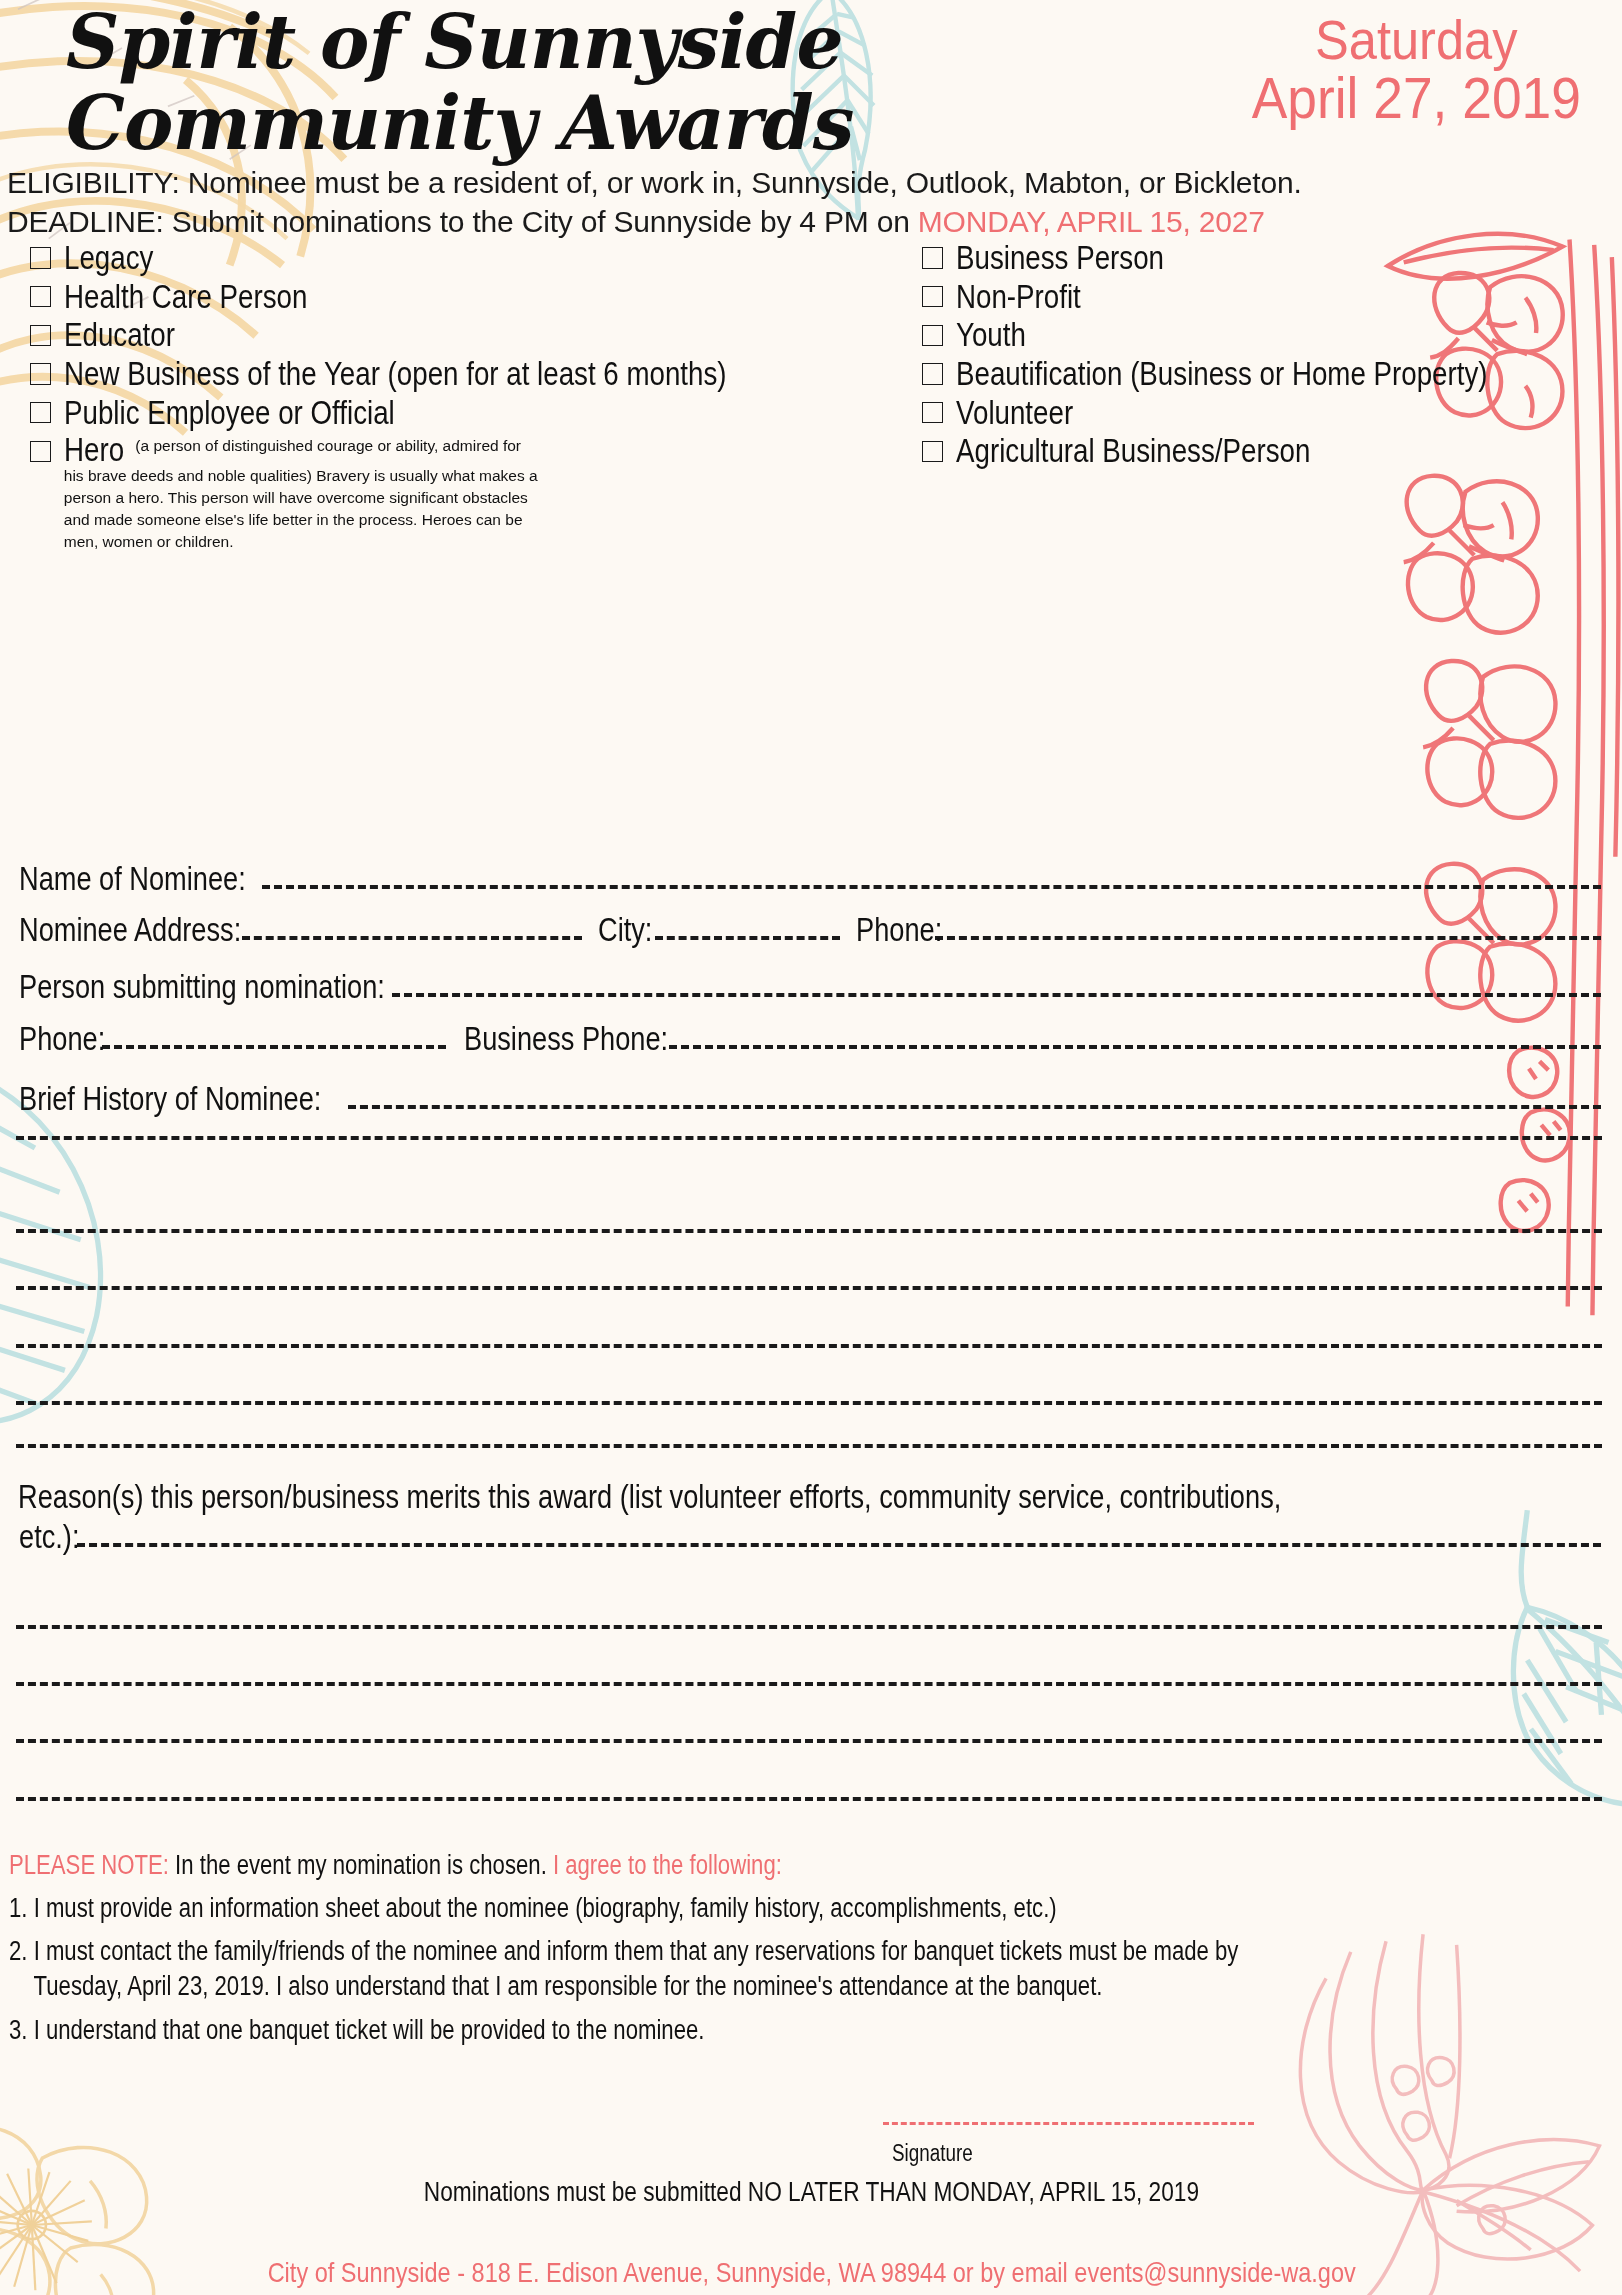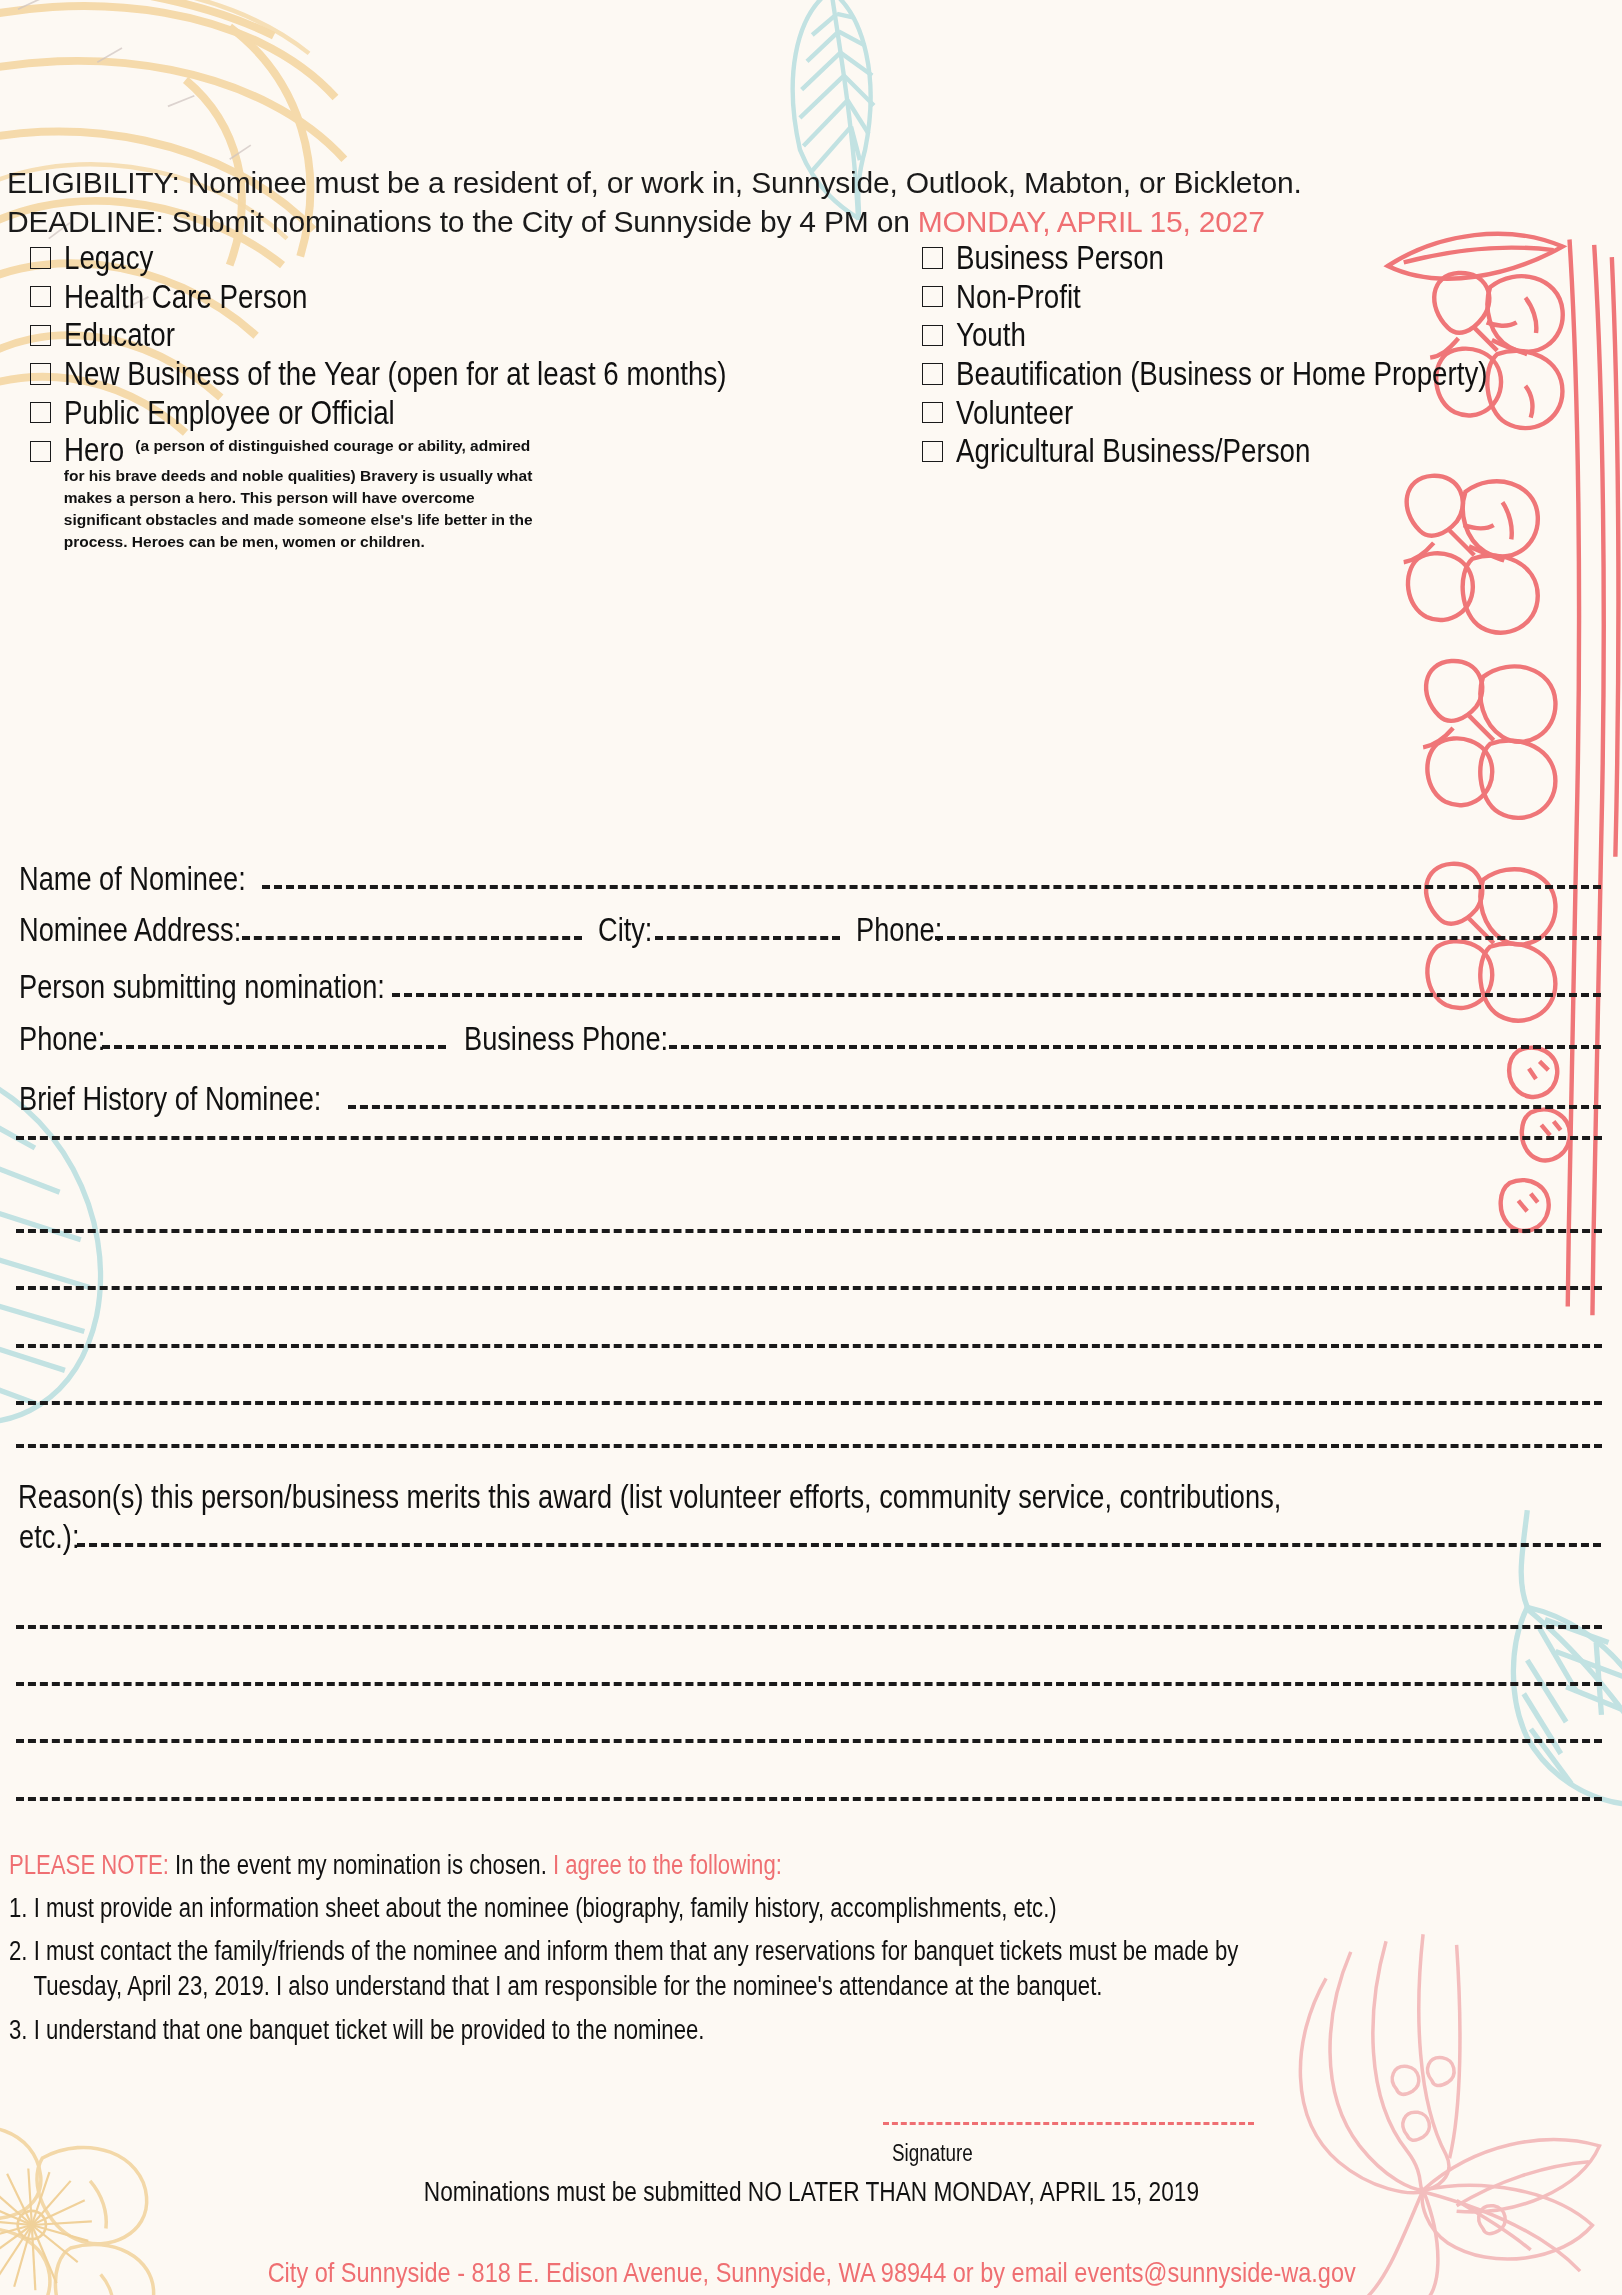--- a/index.html
+++ b/index.html
@@ -62,21 +62,21 @@
     transform:scaleX(0.84);transform-origin:left top;
   }
   .hero-word{
     font-family:"Liberation Sans Narrow","Liberation Sans",sans-serif;
     font-size:33px;line-height:30px;color:#111;
     transform:scaleX(0.84);transform-origin:left top;display:inline-block;
     vertical-align:top;
   }
   .hero-desc{
     font-size:15.5px;line-height:22px;color:#111;
-    display:inline;vertical-align:top;font-weight:bold;
+    display:inline;vertical-align:top;
   }
   .hero-block{width:477px;}
 
   
   .form{position:absolute;left:0;top:0;width:1623px;}
   .frow{position:absolute;display:flex;align-items:flex-end;}
   .flabel{
     font-family:"Liberation Sans Narrow","Liberation Sans",sans-serif;
     font-size:34px;line-height:34px;color:#111;white-space:nowrap;
     transform:scaleX(0.80);transform-origin:left bottom;display:inline-block;
@@ -332,20 +332,30 @@
       <path d="M232,186 C222,174 228,158 244,160 C258,162 262,180 250,188 C240,194 234,192 232,186 Z"></path>
       <path d="M272,176 C262,164 268,148 284,150 C298,152 302,170 290,178 C280,184 274,182 272,176 Z"></path>
       <path d="M244,238 C234,226 240,210 256,212 C270,214 274,232 262,240 C252,246 246,244 244,238 Z"></path>
       <path d="M330,344 C320,332 326,316 342,318 C356,320 360,338 348,346 C338,352 332,350 330,344 Z"></path>
     </g>
   </svg>
 </div>
 
 <div class="page">
 
+  <div class="header">
+    <div class="title">
+      <span>Spirit of Sunnyside</span>
+      <span class="l2">Community Awards</span>
+    </div>
+    <div class="date">
+      <span>Saturday</span>
+      <span class="d2">April 27, 2019</span>
+    </div>
+  </div>
 
   <div class="elig">
     <span>ELIGIBILITY:</span><span> Nominee must be a resident of, or work in, Sunnyside, Outlook, Mabton, or Bickleton.</span>
   </div>
 
   <div class="dead">
     <span>DEADLINE:</span><span> Submit nominations to the City of Sunnyside by 4 PM on </span><span class="hl">MONDAY, APRIL 15, 2027</span>
   </div>
 
   <div class="cols">

